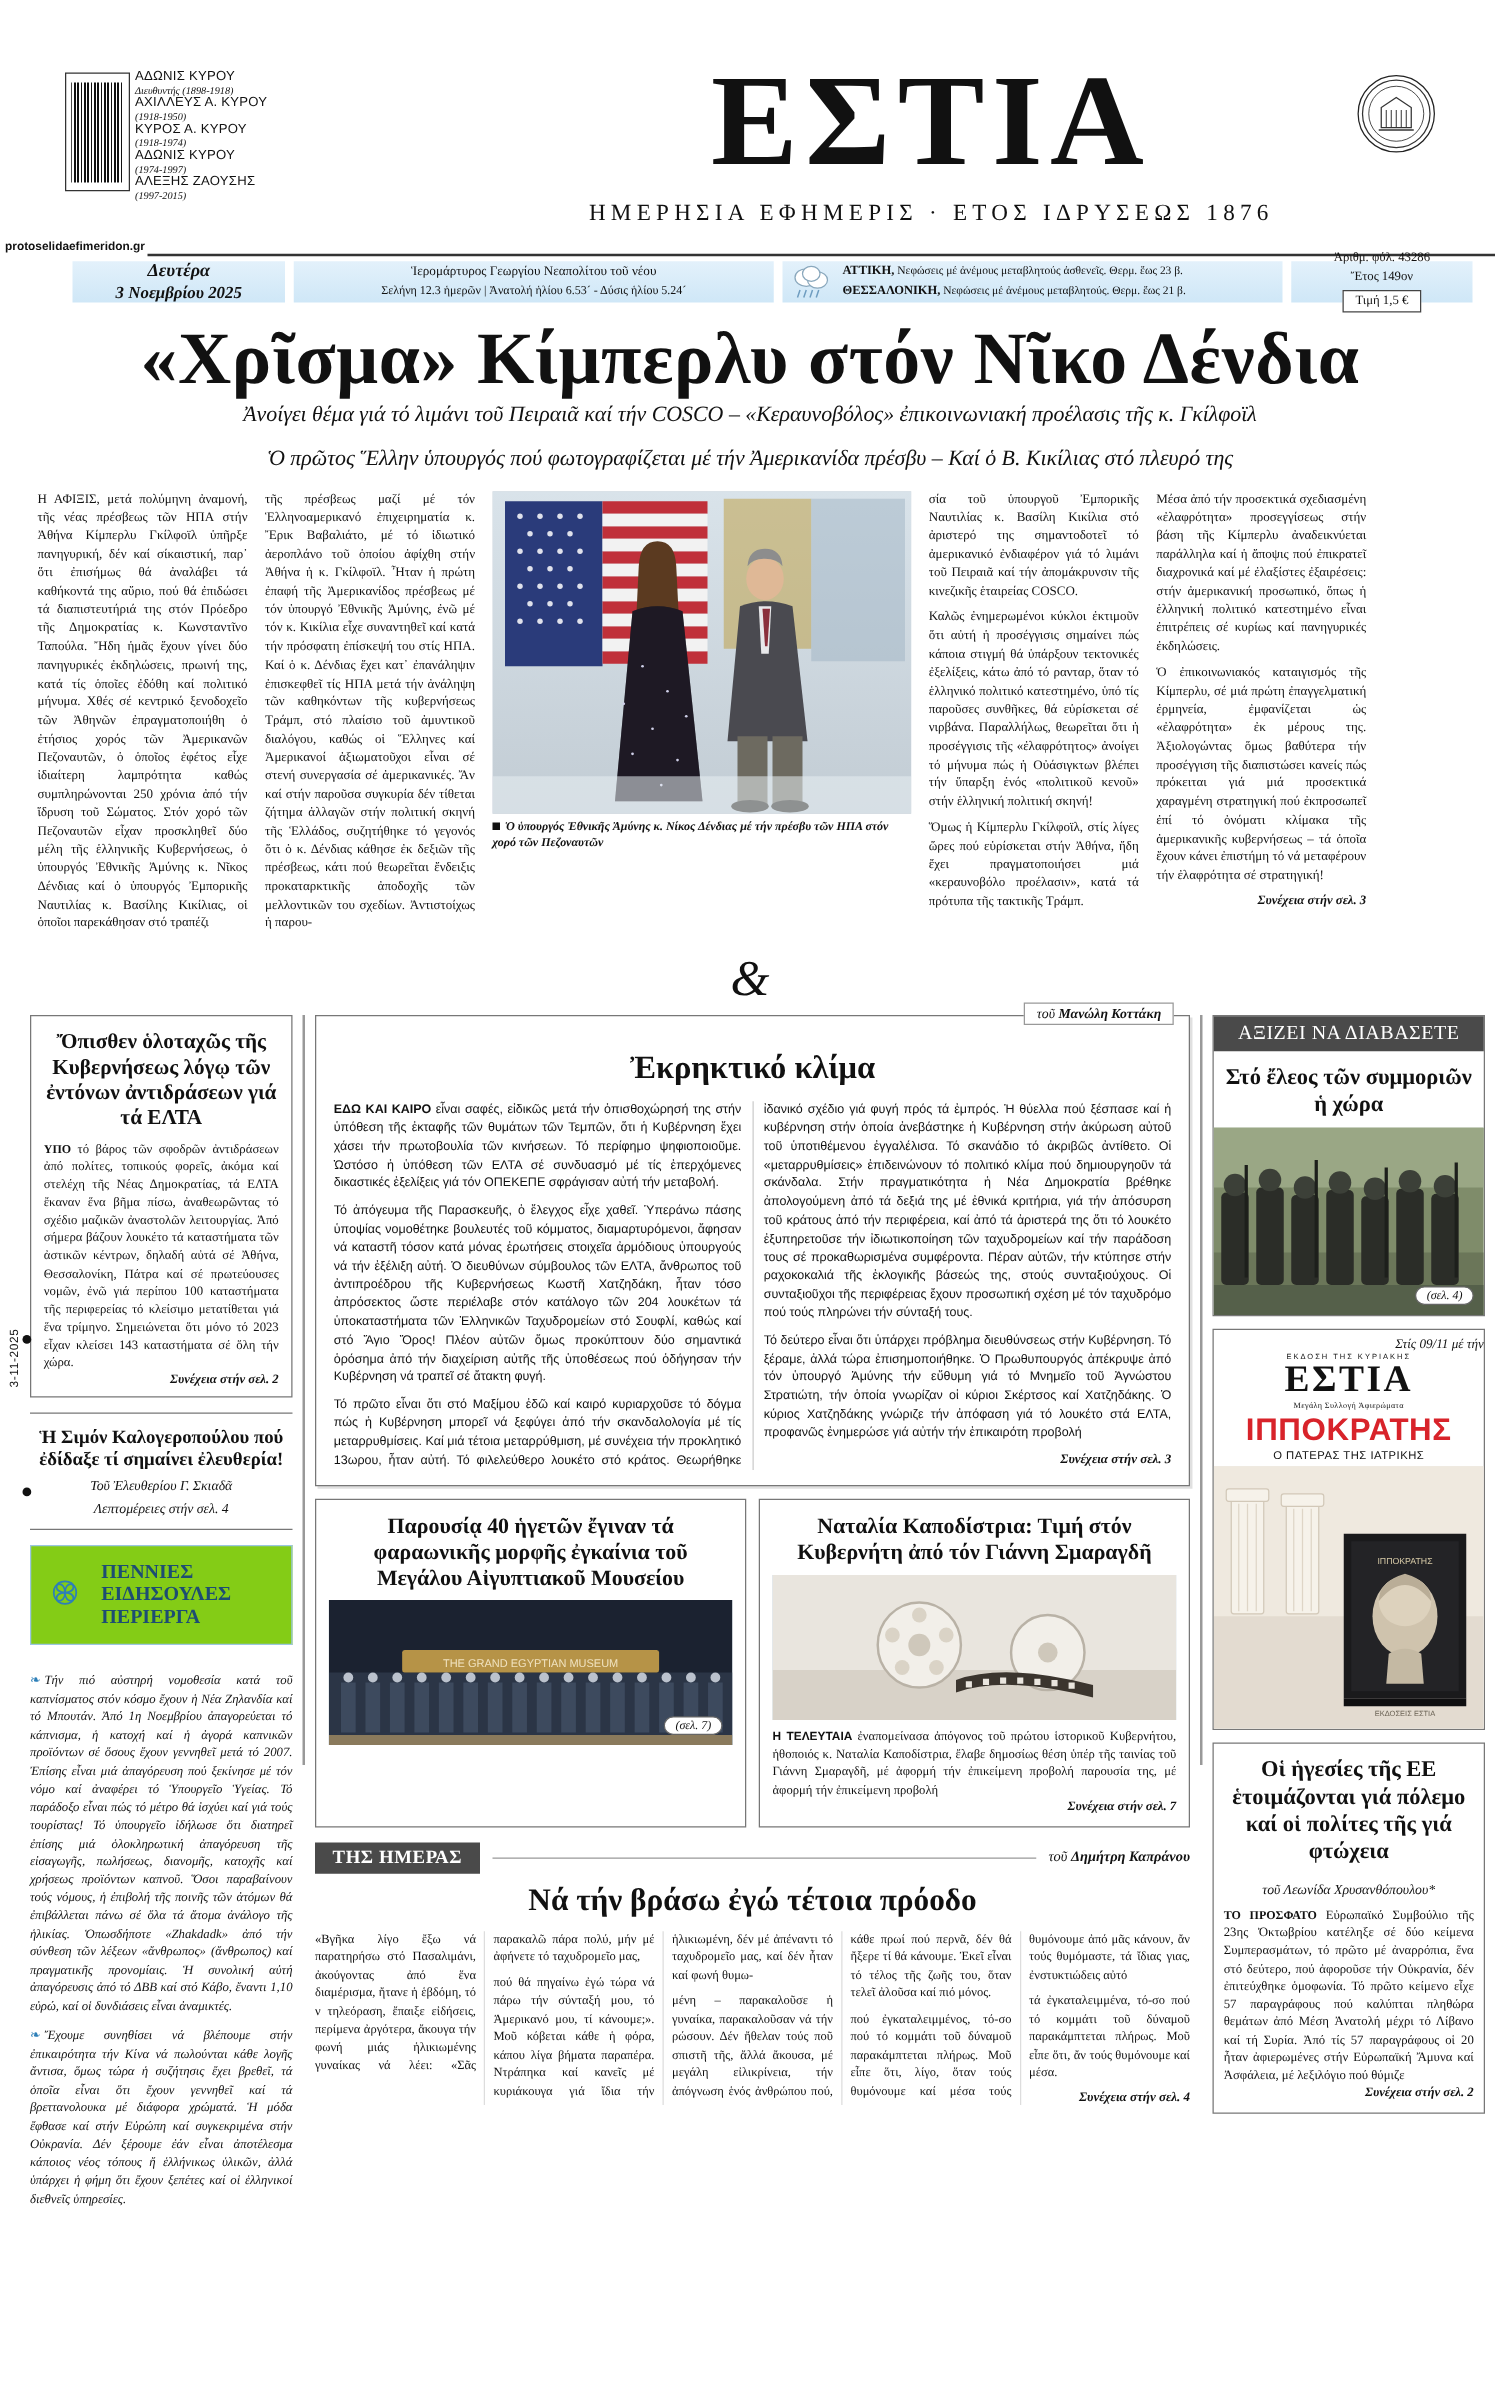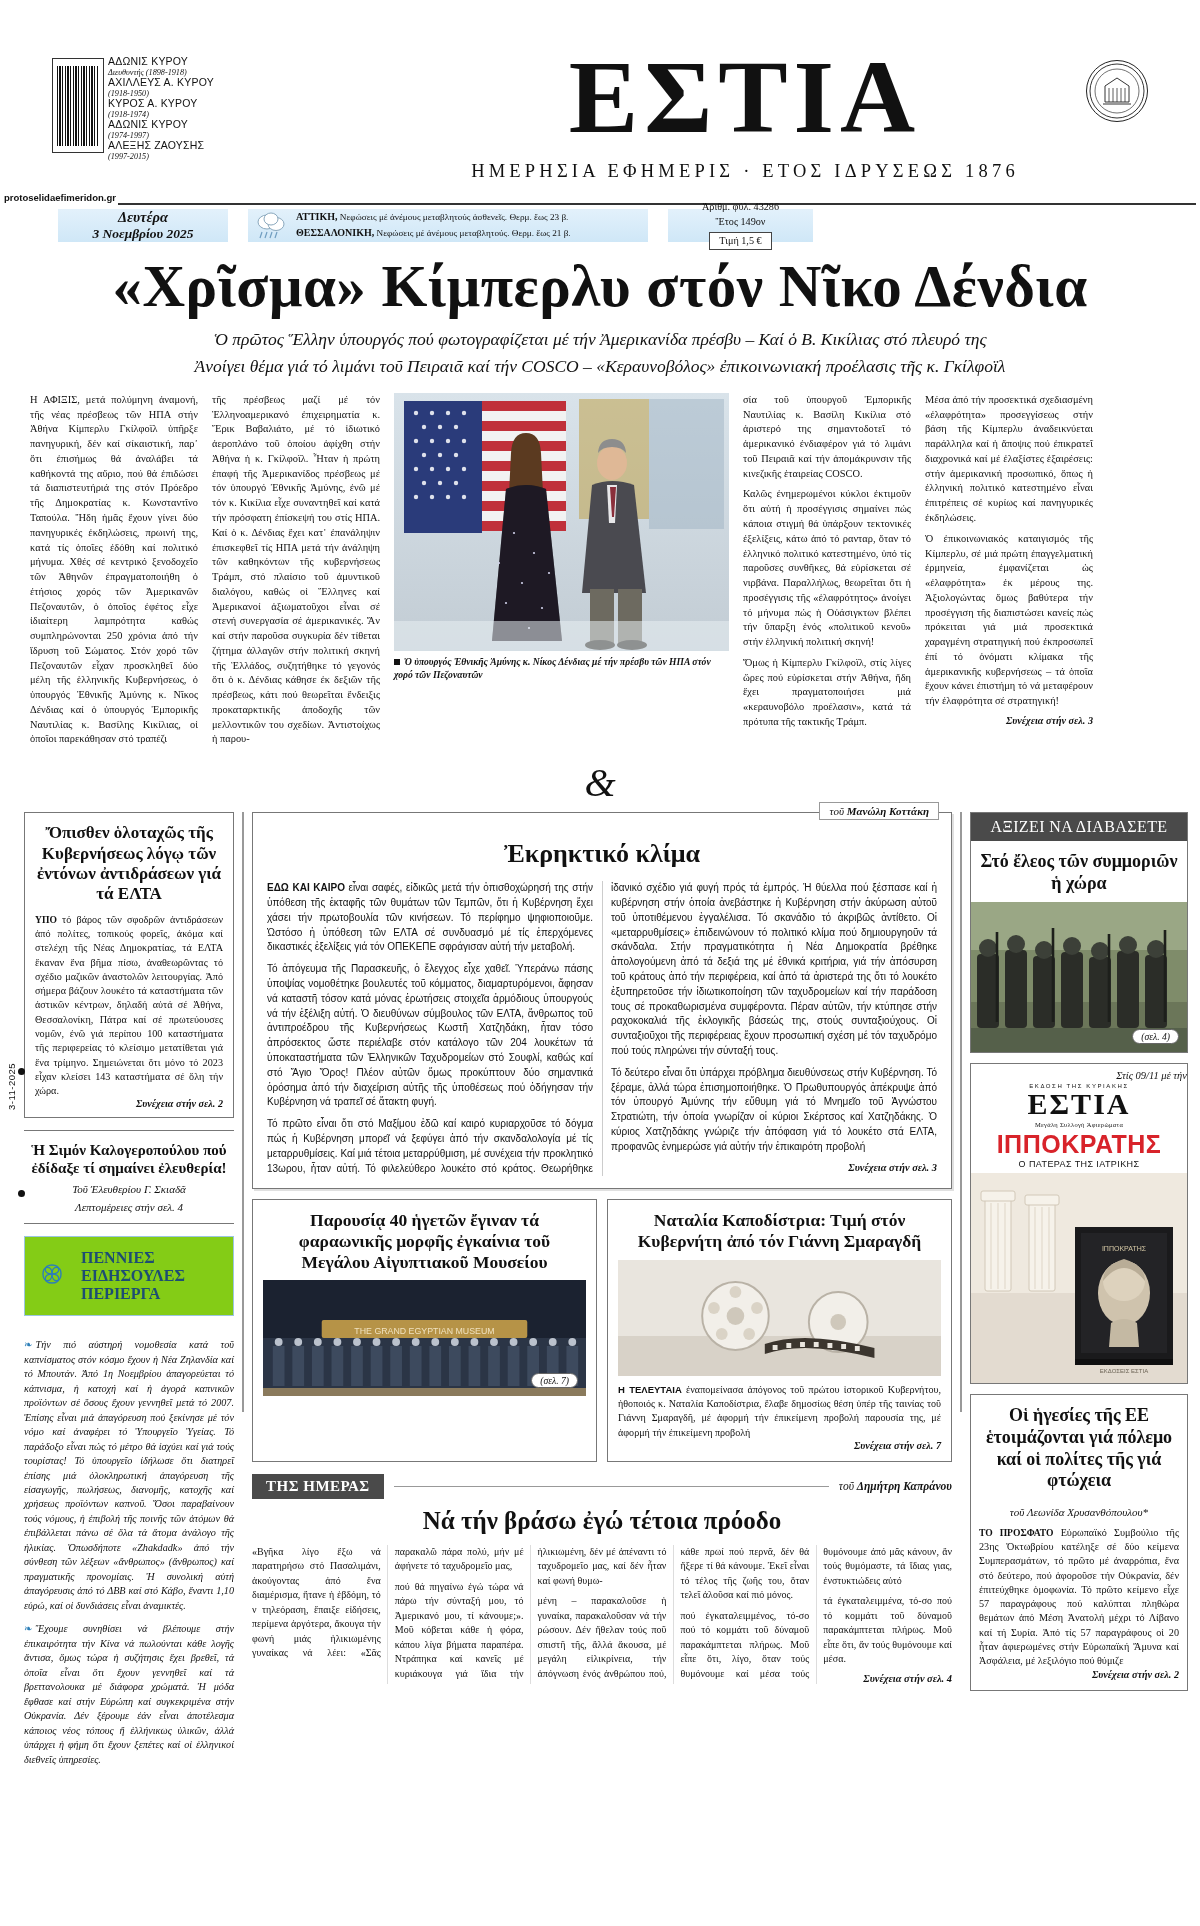--- a/index.html
+++ b/index.html
@@ -77,21 +77,21 @@
     font-family: "Liberation Sans", sans-serif;
     font-weight: bold; font-size: 9.5px; color: #111;
     padding-left: 4px; margin-top: 4px;
   }
   .rule-top { border-top: 2px solid #333; margin: 0 4px 4px 118px; }
 
   .infobar {
     display: flex;
     margin: 0 22px 0 58px;
     height: 33px;
-    gap: 20px;
+    gap: 7px;
     font-family: "Liberation Serif", serif;
   }
   .ib {
     background: linear-gradient(180deg,#e3f1fb 0%, #cfe7f7 100%);
     display: flex; flex-direction: column;
     align-items: center; justify-content: center;
     padding: 3px 6px;
   }
   .ib-date { flex: 0 0 170px; }
   .ib-date .d1 { font-size: 14.5px; font-style: italic; font-weight: bold; }
@@ -315,20 +315,24 @@
 </div>
 
 <div class="wm">protoselidaefimeridon.gr</div>
 <div class="rule-top"></div>
 
 <div class="infobar">
   <div class="ib ib-date">
     <div class="d1">Δευτέρα</div>
     <div class="d2">3 Νοεμβρίου 2025</div>
   </div>
+  <div class="ib ib-saint">
+    <div class="s1">Ἱερομάρτυρος Γεωργίου Νεαπολίτου τοῦ νέου</div>
+    <div class="s2">Σελήνη 12.3 ἡμερῶν | Ἀνατολή ἡλίου 6.53´ - Δύσις ἡλίου 5.24´</div>
+  </div>
   <div class="ib ib-weather">
     <div class="cloud-ico">
       <svg width="34" height="32" viewBox="0 0 34 32">
         <ellipse cx="13" cy="13" rx="9" ry="7" fill="#fff" stroke="#8aa8bd" stroke-width="1"></ellipse>
         <ellipse cx="22" cy="15" rx="8" ry="6.5" fill="#fff" stroke="#8aa8bd" stroke-width="1"></ellipse>
         <ellipse cx="17" cy="10" rx="7" ry="6" fill="#fff" stroke="#8aa8bd" stroke-width="1"></ellipse>
         <path d="M8 23 L6 29 M13 23 L11 29 M18 23 L16 29 M23 23 L21 29" stroke="#6f9dc0" stroke-width="1.2"></path>
       </svg>
     </div>
     <div class="wx-txt">
@@ -340,22 +344,22 @@
   </div>
   <div class="ib ib-price">
     <div class="p1">Ἀριθμ. φύλ. 43286</div>
     <div class="p2">Ἔτος 149ον</div>
     <div class="p3">Τιμή 1,5 €</div>
   </div>
 </div>
 
 <div class="lead-wrap">
   <div class="lead-h1">«Χρῖσμα» Κίμπερλυ στόν Νῖκο Δένδια</div>
+  <div class="lead-sub" style="margin-top:2px">Ἀνοίγει θέμα γιά τό λιμάνι τοῦ Πειραιᾶ καί τήν COSCO – «Κεραυνοβόλος» ἐπικοινωνιακή προέλασις τῆς κ. Γκίλφοϊλ</div>
   <div class="lead-sub">Ὁ πρῶτος Ἕλλην ὑπουργός πού φωτογραφίζεται μέ τήν Ἀμερικανίδα πρέσβυ – Καί ὁ Β. Κικίλιας στό πλευρό της</div>
-  <div class="lead-sub" style="margin-top:2px">Ἀνοίγει θέμα γιά τό λιμάνι τοῦ Πειραιᾶ καί τήν COSCO – «Κεραυνοβόλος» ἐπικοινωνιακή προέλασις τῆς κ. Γκίλφοϊλ</div>
 </div>
 
 <div class="lead-body">
   <div class="col">
     <p>Η ΑΦΙΞΙΣ, μετά πολύμηνη ἀναμονή, τῆς νέας πρέσβεως τῶν ΗΠΑ στήν Ἀθήνα Κίμπερλυ Γκίλφοϊλ ὑπῆρξε πανηγυρική, δέν καί σίκαιστική, παρ᾽ ὅτι ἐπισήμως θά ἀναλάβει τά καθήκοντά της αὔριο, πού θά ἐπιδώσει τά διαπιστευτήριά της στόν Πρόεδρο τῆς Δημοκρατίας κ. Κωνσταντῖνο Ταπούλα. Ἤδη ἡμᾶς ἔχουν γίνει δύο πανηγυρικές ἐκδηλώσεις, πρωινή της, κατά τίς ὁποῖες ἐδόθη καί πολιτικό μήνυμα. Χθές σέ κεντρικό ξενοδοχεῖο τῶν Ἀθηνῶν ἐπραγματοποιήθη ὁ ἐτήσιος χορός τῶν Ἀμερικανῶν Πεζοναυτῶν, ὁ ὁποῖος ἐφέτος εἶχε ἰδιαίτερη λαμπρότητα καθώς συμπληρώνονται 250 χρόνια ἀπό τήν ἵδρυση τοῦ Σώματος. Στόν χορό τῶν Πεζοναυτῶν εἶχαν προσκληθεῖ δύο μέλη τῆς ἑλληνικῆς Κυβερνήσεως, ὁ ὑπουργός Ἐθνικῆς Ἀμύνης κ. Νῖκος Δένδιας καί ὁ ὑπουργός Ἐμπορικῆς Ναυτιλίας κ. Βασίλης Κικίλιας, οἱ ὁποῖοι παρεκάθησαν στό τραπέζι</p>
   </div>
   <div class="col">
     <p>τῆς πρέσβεως μαζί μέ τόν Ἑλληνοαμερικανό ἐπιχειρηματία κ. Ἔρικ Βαβαλιάτο, μέ τό ἰδιωτικό ἀεροπλάνο τοῦ ὁποίου ἀφίχθη στήν Ἀθήνα ἡ κ. Γκίλφοϊλ. Ἦταν ἡ πρώτη ἐπαφή τῆς Ἀμερικανίδος πρέσβεως μέ τόν ὑπουργό Ἐθνικῆς Ἀμύνης, ἐνῶ μέ τόν κ. Κικίλια εἶχε συναντηθεῖ καί κατά τήν πρόσφατη ἐπίσκεψή του στίς ΗΠΑ. Καί ὁ κ. Δένδιας ἔχει κατ᾽ ἐπανάληψιν ἐπισκεφθεῖ τίς ΗΠΑ μετά τήν ἀνάληψη τῶν καθηκόντων τῆς κυβερνήσεως Τράμπ, στό πλαίσιο τοῦ ἀμυντικοῦ διαλόγου, καθώς οἱ Ἕλληνες καί Ἀμερικανοί ἀξιωματοῦχοι εἶναι σέ στενή συνεργασία σέ ἀμερικανικές. Ἄν καί στήν παροῦσα συγκυρία δέν τίθεται ζήτημα ἀλλαγῶν στήν πολιτική σκηνή τῆς Ἑλλάδος, συζητήθηκε τό γεγονός ὅτι ὁ κ. Δένδιας κάθησε ἐκ δεξιῶν τῆς πρέσβεως, κάτι πού θεωρεῖται ἔνδειξις προκαταρκτικῆς ἀποδοχῆς τῶν μελλοντικῶν του σχεδίων. Ἀντιστοίχως ἡ παρου-</p>
   </div>
   <div class="col photo-col">

